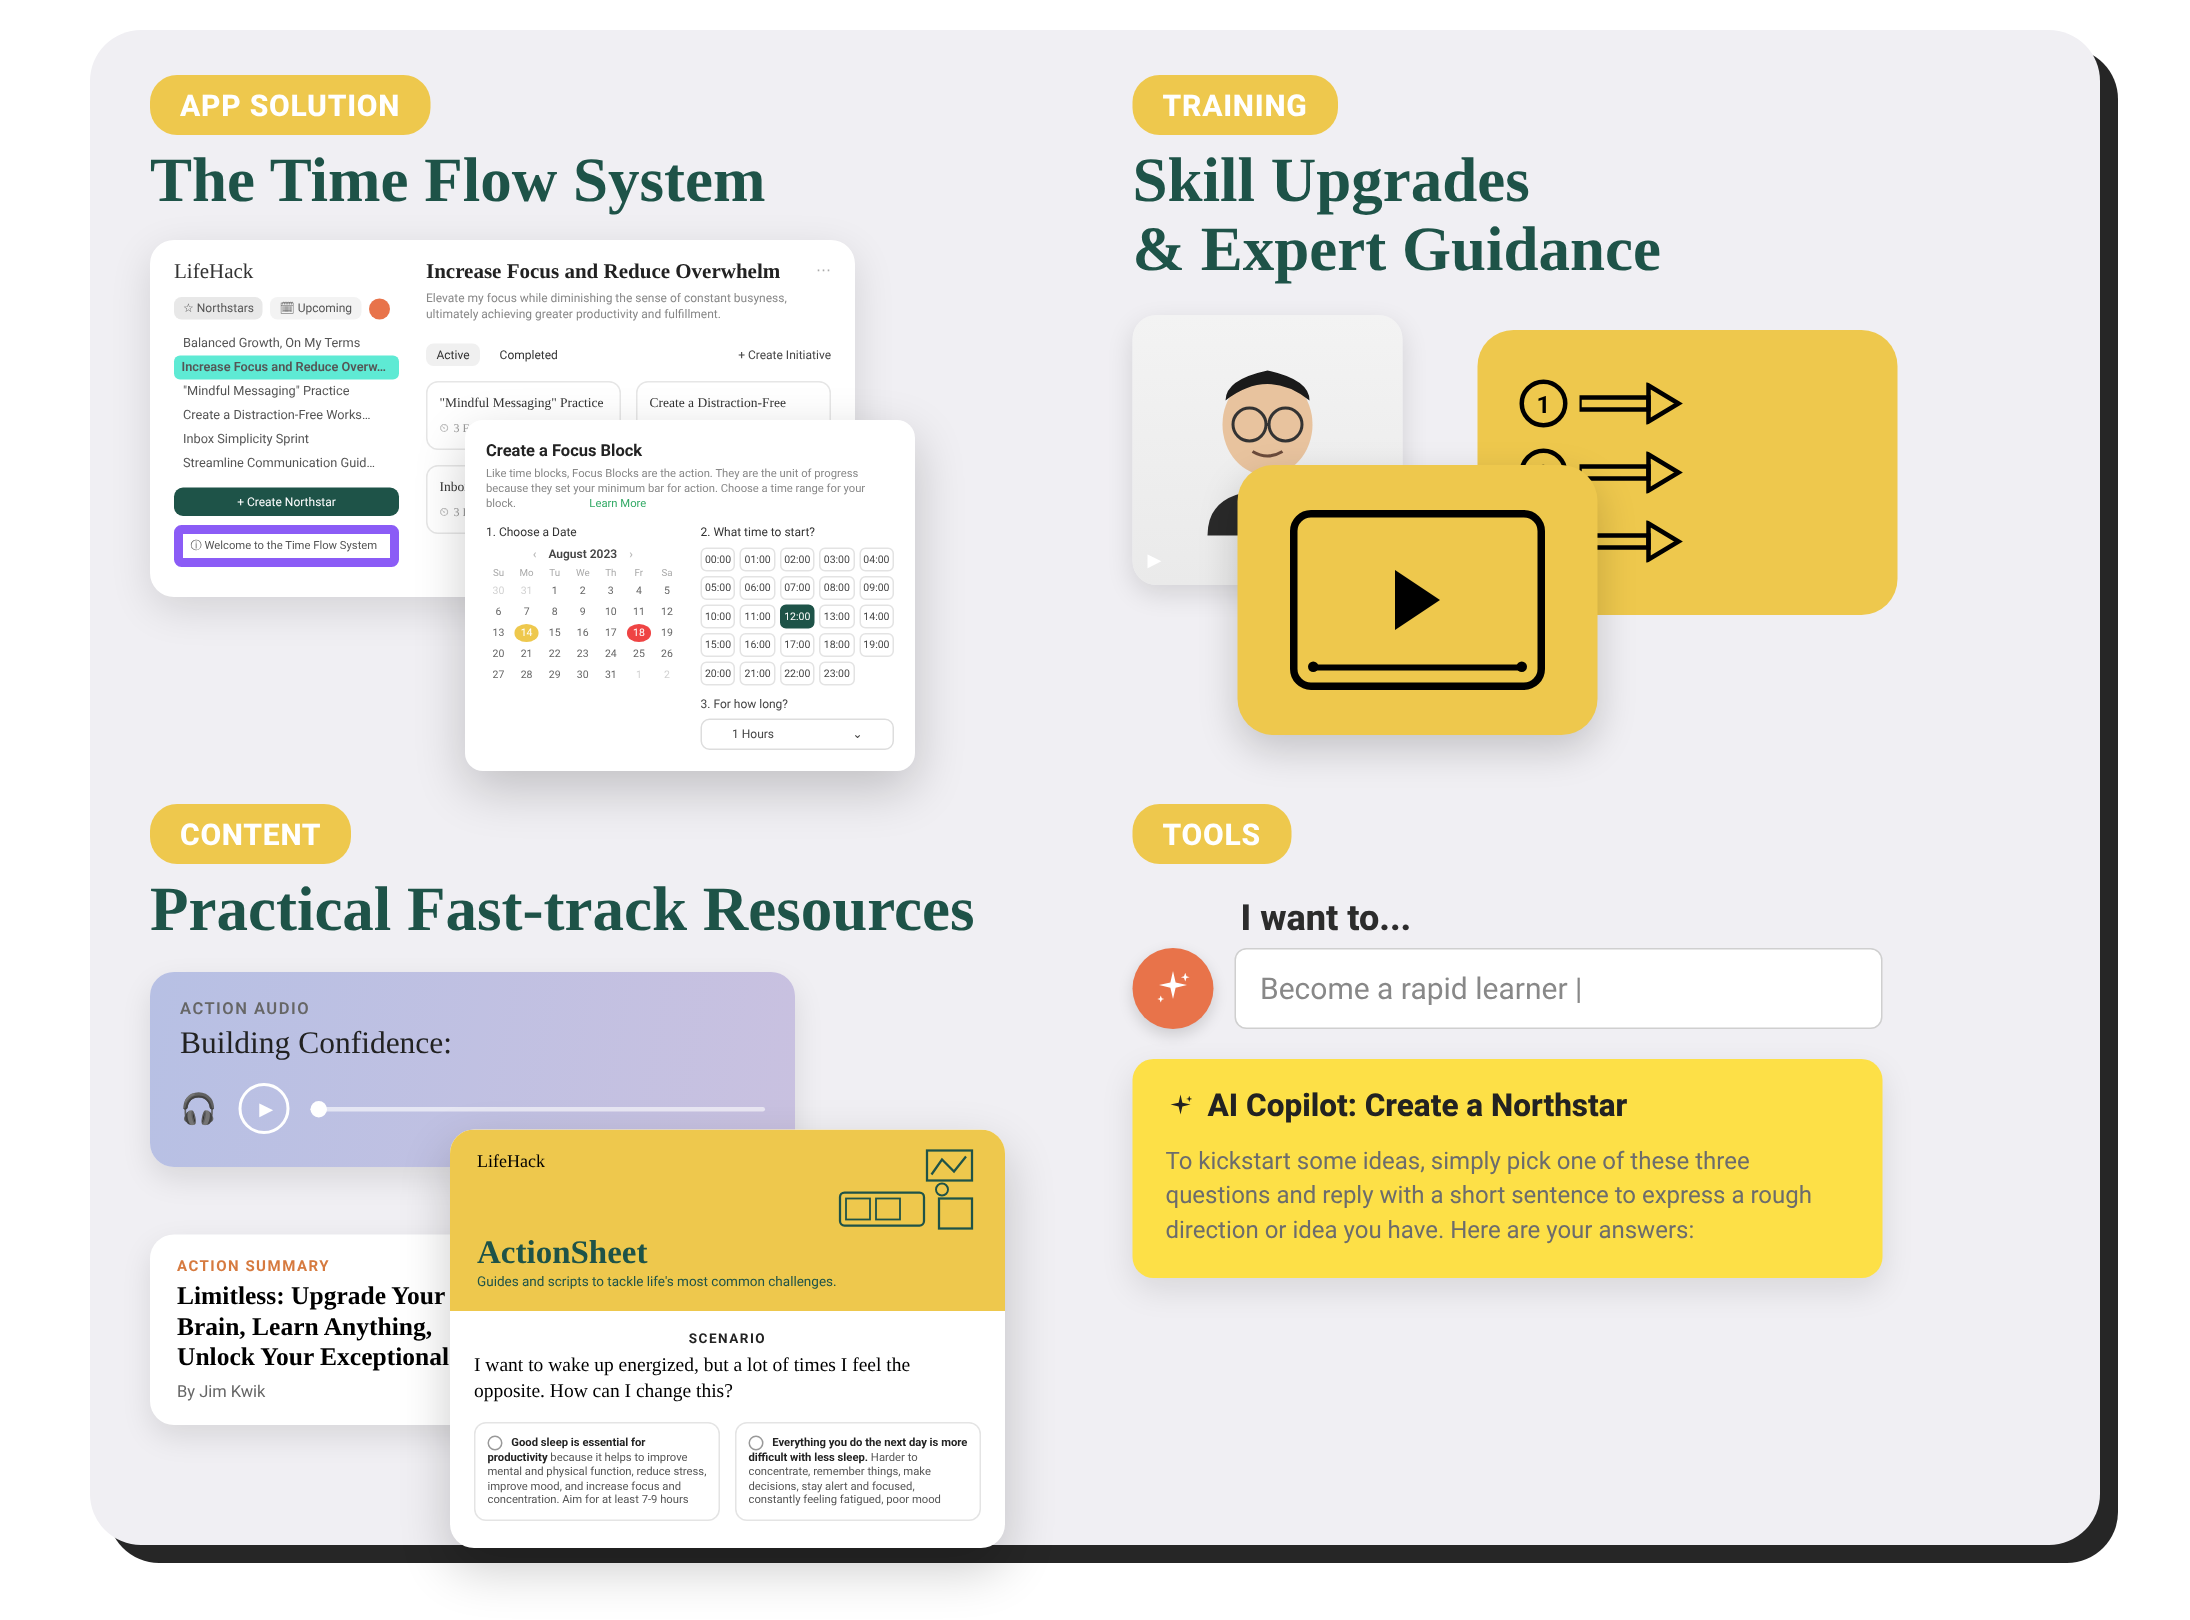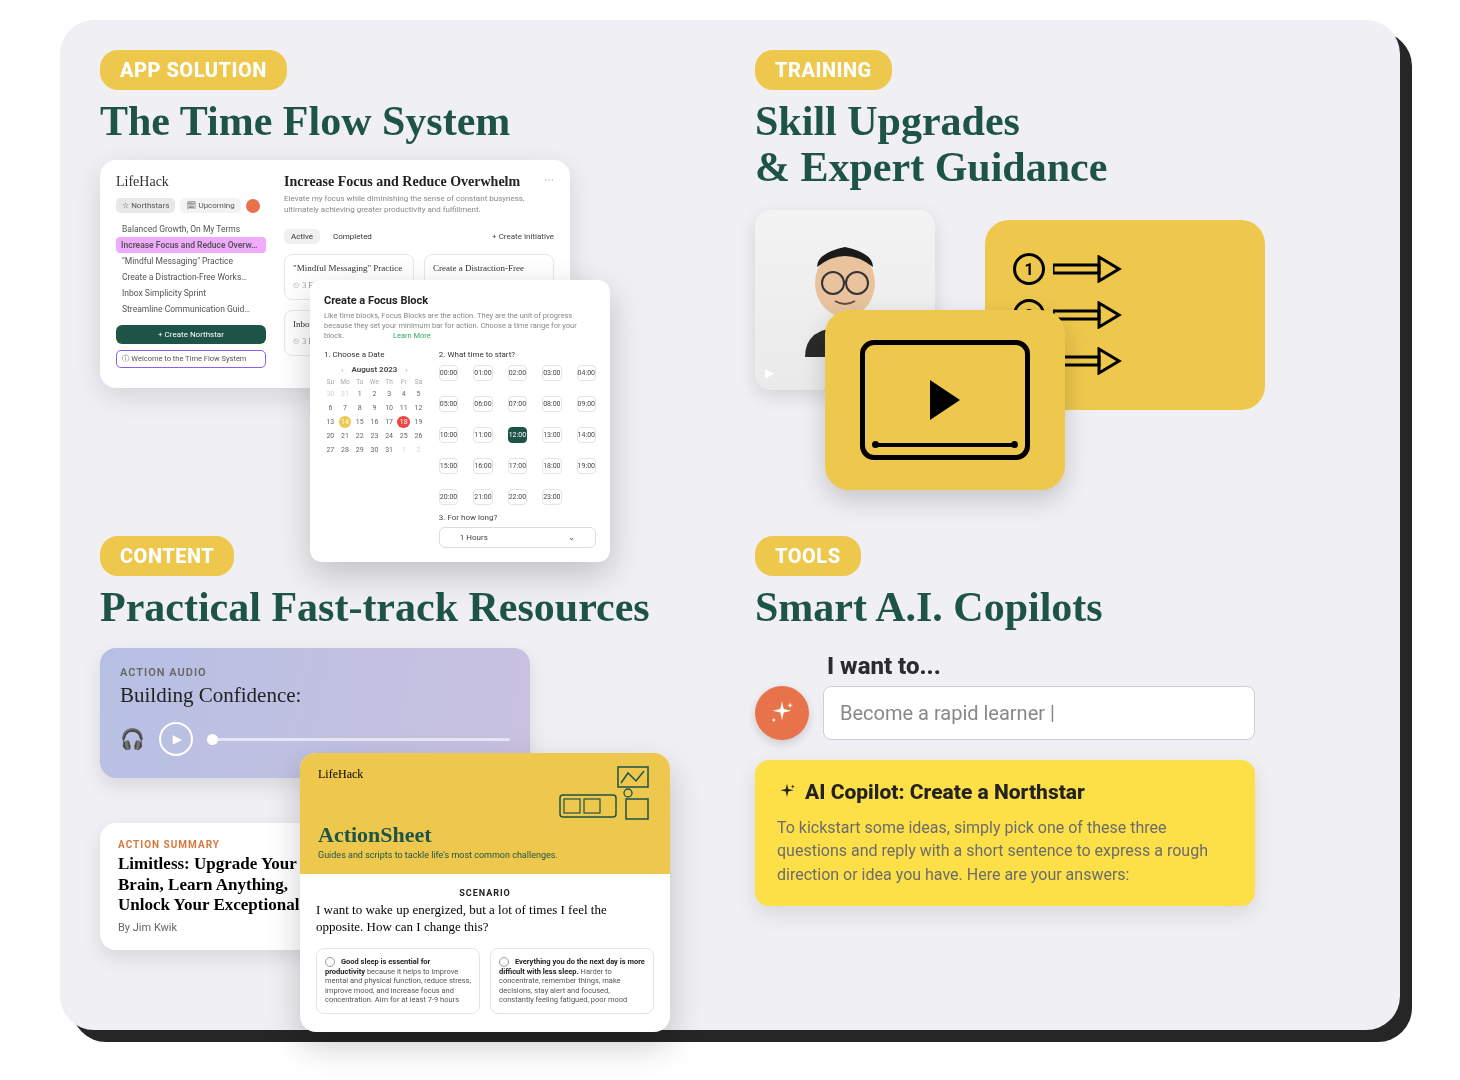--- a/index.html
+++ b/index.html
@@ -60,23 +60,23 @@
     color: #333;
   }
   .tf-top { display:flex; gap:18px; }
   .tf-brand { font-family: Georgia,serif; font-size:14px; color:#333; margin-bottom:8px;}
   .tf-tabs { display:flex; gap:5px; align-items:center; }
   .tf-pill { background:#f3f3f3; border-radius:5px; padding:3px 6px; font-size:8px; color:#555;}
   .tf-pill.sel { background:#e8e8e8; }
   .tf-avatar { width:14px;height:14px;border-radius:50%;background:#e8734a;}
   .tf-side { width:150px; font-size:8.5px; color:#555; }
   .tf-side-item { padding:3px 0 3px 6px; white-space:nowrap; overflow:hidden; text-overflow:ellipsis;}
-  .tf-side-hd { background:#f0abfc; border-radius:4px; padding:3px 5px; font-weight:600;}
+  .tf-side-hd { background:#5eead4; border-radius:4px; padding:3px 5px; font-weight:600;}
   .tf-btn-ns { background:#1e5348; color:#fff; border-radius:6px; padding:5px 8px; text-align:center; margin-top:8px; font-size:8px;}
-  .tf-welcome { border:1px solid #8b5cf6; border-radius:5px; padding:3px 5px; margin-top:6px; font-size:7.5px;}
+  .tf-welcome { border:6px solid #8b5cf6; border-radius:5px; padding:3px 5px; margin-top:6px; font-size:7.5px;}
   .tf-main { flex:1; }
   .tf-title { font-family:Georgia,serif; font-size:14px; font-weight:700; color:#222; }
   .tf-sub { font-size:8px; color:#888; margin-top:4px; line-height:1.3;}
   .tf-tabs2 { display:flex; gap:6px; margin-top:14px; align-items:center;}
   .tf-tab2 { font-size:8px; padding:3px 7px; border-radius:5px;}
   .tf-tab2.act { background:#f0f0f0; }
   .tf-create { margin-left:auto; font-size:8px; color:#444;}
   .tf-cards { display:flex; gap:10px; margin-top:10px; }
   .tf-init { flex:1; border:1px solid #e6e6e6; border-radius:8px; padding:8px; font-size:9px; font-family:Georgia,serif; color:#333; white-space:nowrap; overflow:hidden;}
   .tf-fb { font-size:8px; color:#999; margin-top:8px; display:flex; gap:3px; align-items:center;}
@@ -99,21 +99,21 @@
   .tf-pop-sub a { color:#3a6; padding-left:47px;}
   .tf-pop-cols { display:flex; gap:14px; margin-top:10px;}
   .tf-pop-col { flex:1; }
   .tf-pop-lbl { font-size:8px; color:#333; margin-bottom:6px;}
   .cal-head { text-align:center; font-weight:600; font-size:8px; margin-bottom:4px;}
   .cal-grid { display:grid; grid-template-columns:repeat(7,1fr); gap:2px; font-size:7px; text-align:center; color:#666;}
   .cal-grid .d { padding:2px 0; border-radius:50%;}
   .cal-grid .dow { color:#aaa; font-size:6.5px;}
   .cal-grid .d.sel1 { background:#eec84d; color:#fff;}
   .cal-grid .d.sel2 { background:#ef4444; color:#fff;}
-  .time-grid { display:grid; grid-template-columns:repeat(5,1fr); gap:15px; font-size:7px;}
+  .time-grid { display:grid; grid-template-columns:repeat(5,1fr); gap:3px; font-size:7px;}
   .time-grid .t { border:1px solid #e3e3e3; border-radius:4px; padding:3px 0; text-align:center;}
   .time-grid .t.sel { background:#1e5348; color:#fff; border-color:#1e5348;}
   .tf-dur-lbl{ font-size:8px; margin-top:8px;}
   .tf-select { border:1px solid #ddd; border-radius:6px; padding:5px 20px; margin-top:5px; font-size:8px; display:flex; justify-content:space-between;}
 
   
   .tr-shell { position:relative; margin-top:20px; width:510px; height:280px;}
   .tr-photo {
     position:absolute; left:0; top:0;
     width:180px; height:180px; border-radius:16px;
@@ -467,21 +467,20 @@
                 <b>Everything you do the next day is more difficult with less sleep.</b><span> Harder to concentrate, remember things, make decisions, stay alert and focused, constantly feeling fatigued, poor mood</span>
               </div>
             </div>
           </div>
         </div>
       </div>
     </div>
 
     <div class="card">
       <span class="badge">TOOLS</span>
-      <h2 class="headline">Smart A.I. Copilots</h2>
 
       <div class="tl-shell">
         <div class="tl-row">
           <div class="tl-spark">
             <svg width="28" height="28" viewBox="0 0 24 24">
               <path d="M12 2 L13.5 8.5 L20 10 L13.5 11.5 L12 18 L10.5 11.5 L4 10 L10.5 8.5 Z" fill="#fff"></path>
               <path d="M19 3 L19.7 5 L21.5 5.5 L19.7 6 L19 8 L18.3 6 L16.5 5.5 L18.3 5 Z" fill="#fff"></path>
               <path d="M5 16 L5.6 17.6 L7 18 L5.6 18.4 L5 20 L4.4 18.4 L3 18 L4.4 17.6 Z" fill="#fff"></path>
             </svg>
           </div>

